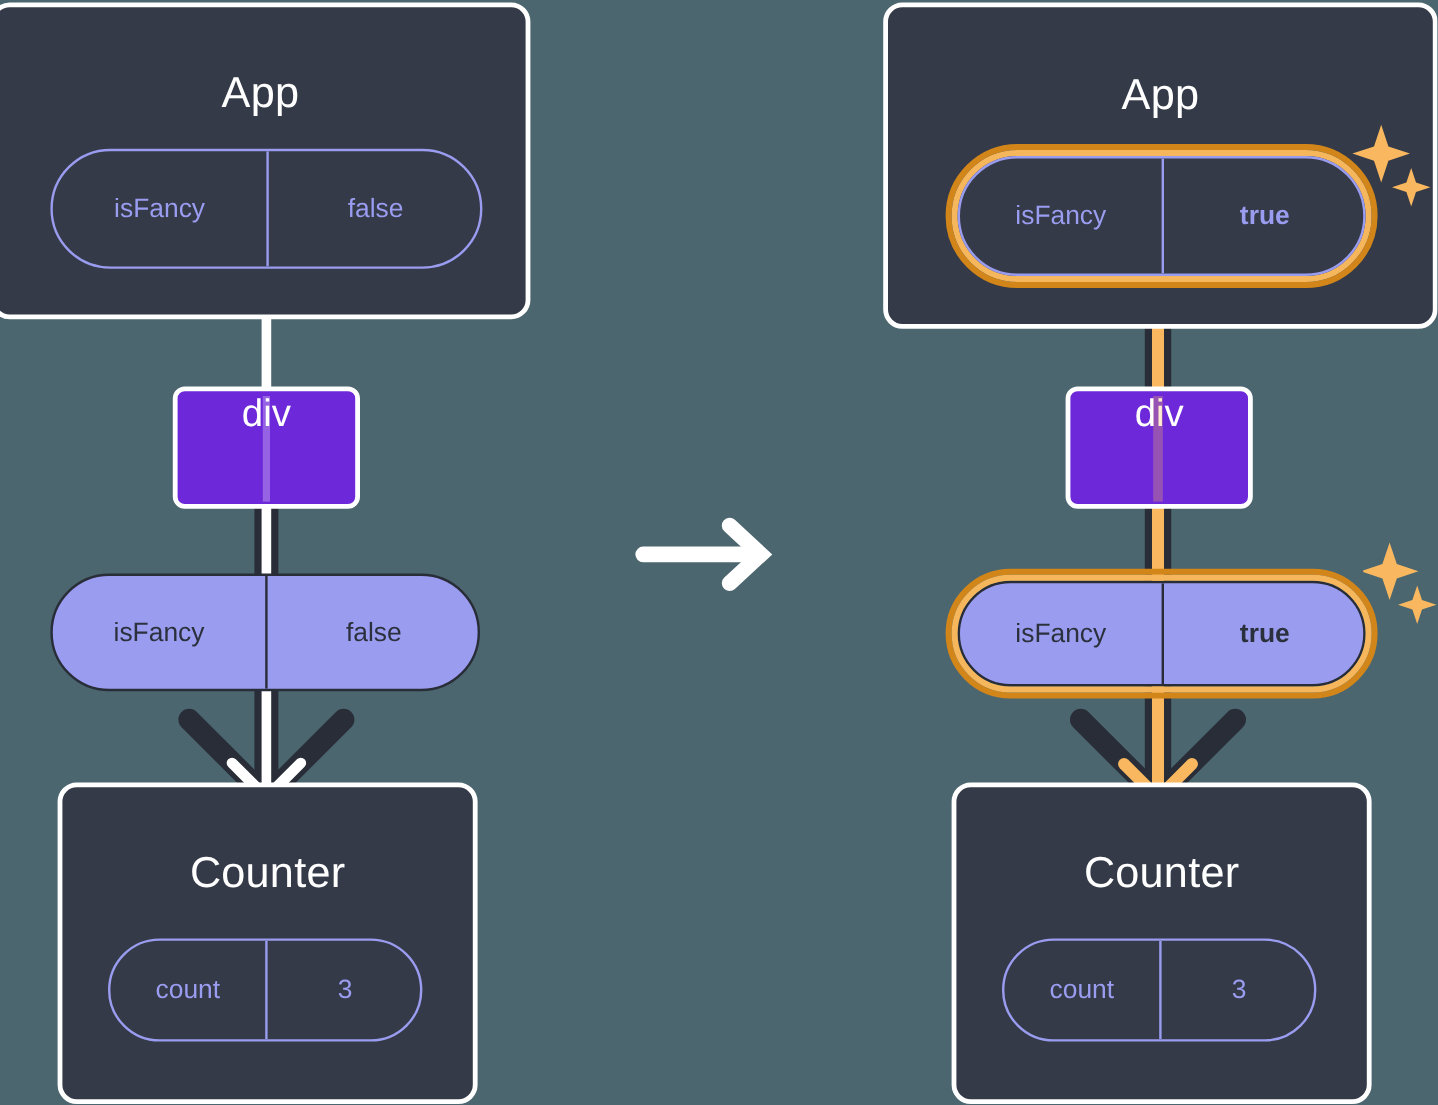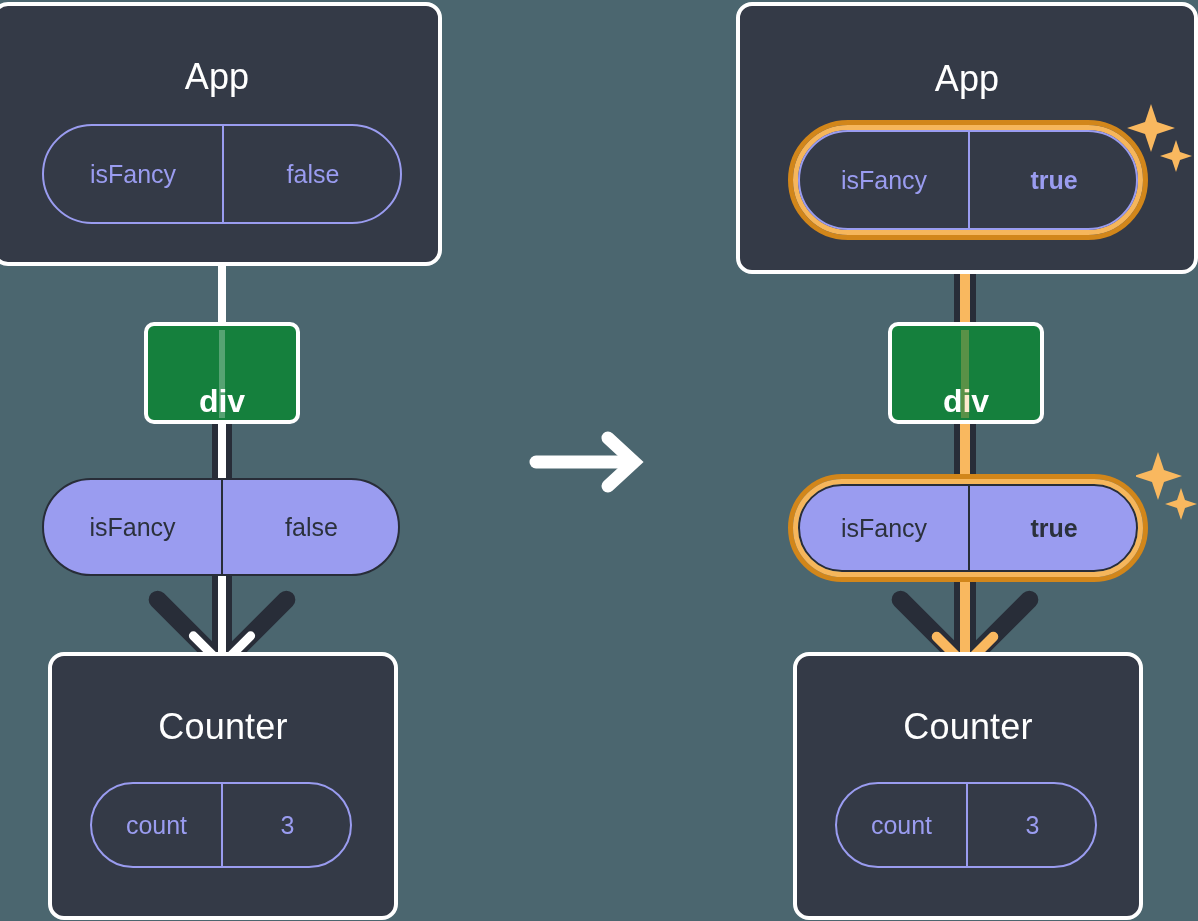--- a/index.html
+++ b/index.html
@@ -25,26 +25,26 @@
     position:absolute;
     left:0;right:0;
     text-align:center;
     color:#ffffff;
     font-size:36px;
     font-weight:400;
     letter-spacing:.2px;
   }
   .divbox{
     position:absolute;
-    background:#15803d;
+    background:#6d28d9;
     border:4px solid #ffffff;
     border-radius:10px;
     box-sizing:border-box;
-    display:flex;align-items:flex-end;justify-content:center;
-    color:#ffffff;font-size:32px;font-weight:700;
+    display:flex;align-items:flex-start;justify-content:center;
+    color:#ffffff;font-size:32px;font-weight:400;
     z-index:30;
   }
 
   
   .pill{
     position:absolute;
     box-sizing:border-box;
     display:flex;align-items:stretch;
     border-radius:999px;
     overflow:hidden;
@@ -60,21 +60,21 @@
   .pill-solid{
     background:#9a9cf0;
     border:2px solid #282d38;
   }
   .pill-solid .pk,.pill-solid .pv{color:#2b313c;}
   .pill-solid .pv{border-left:2px solid #282d38;}
 
   .pk,.pv{
     flex:0 0 50%;
     display:flex;align-items:center;justify-content:center;
-    font-size:25px;
+    font-size:22px;
     white-space:nowrap;
   }
   .pv.bold{font-weight:700;}
 
   
   .ring{
     position:absolute;
     border-radius:999px;
     box-sizing:border-box;
     border:5px solid #d2861a;

